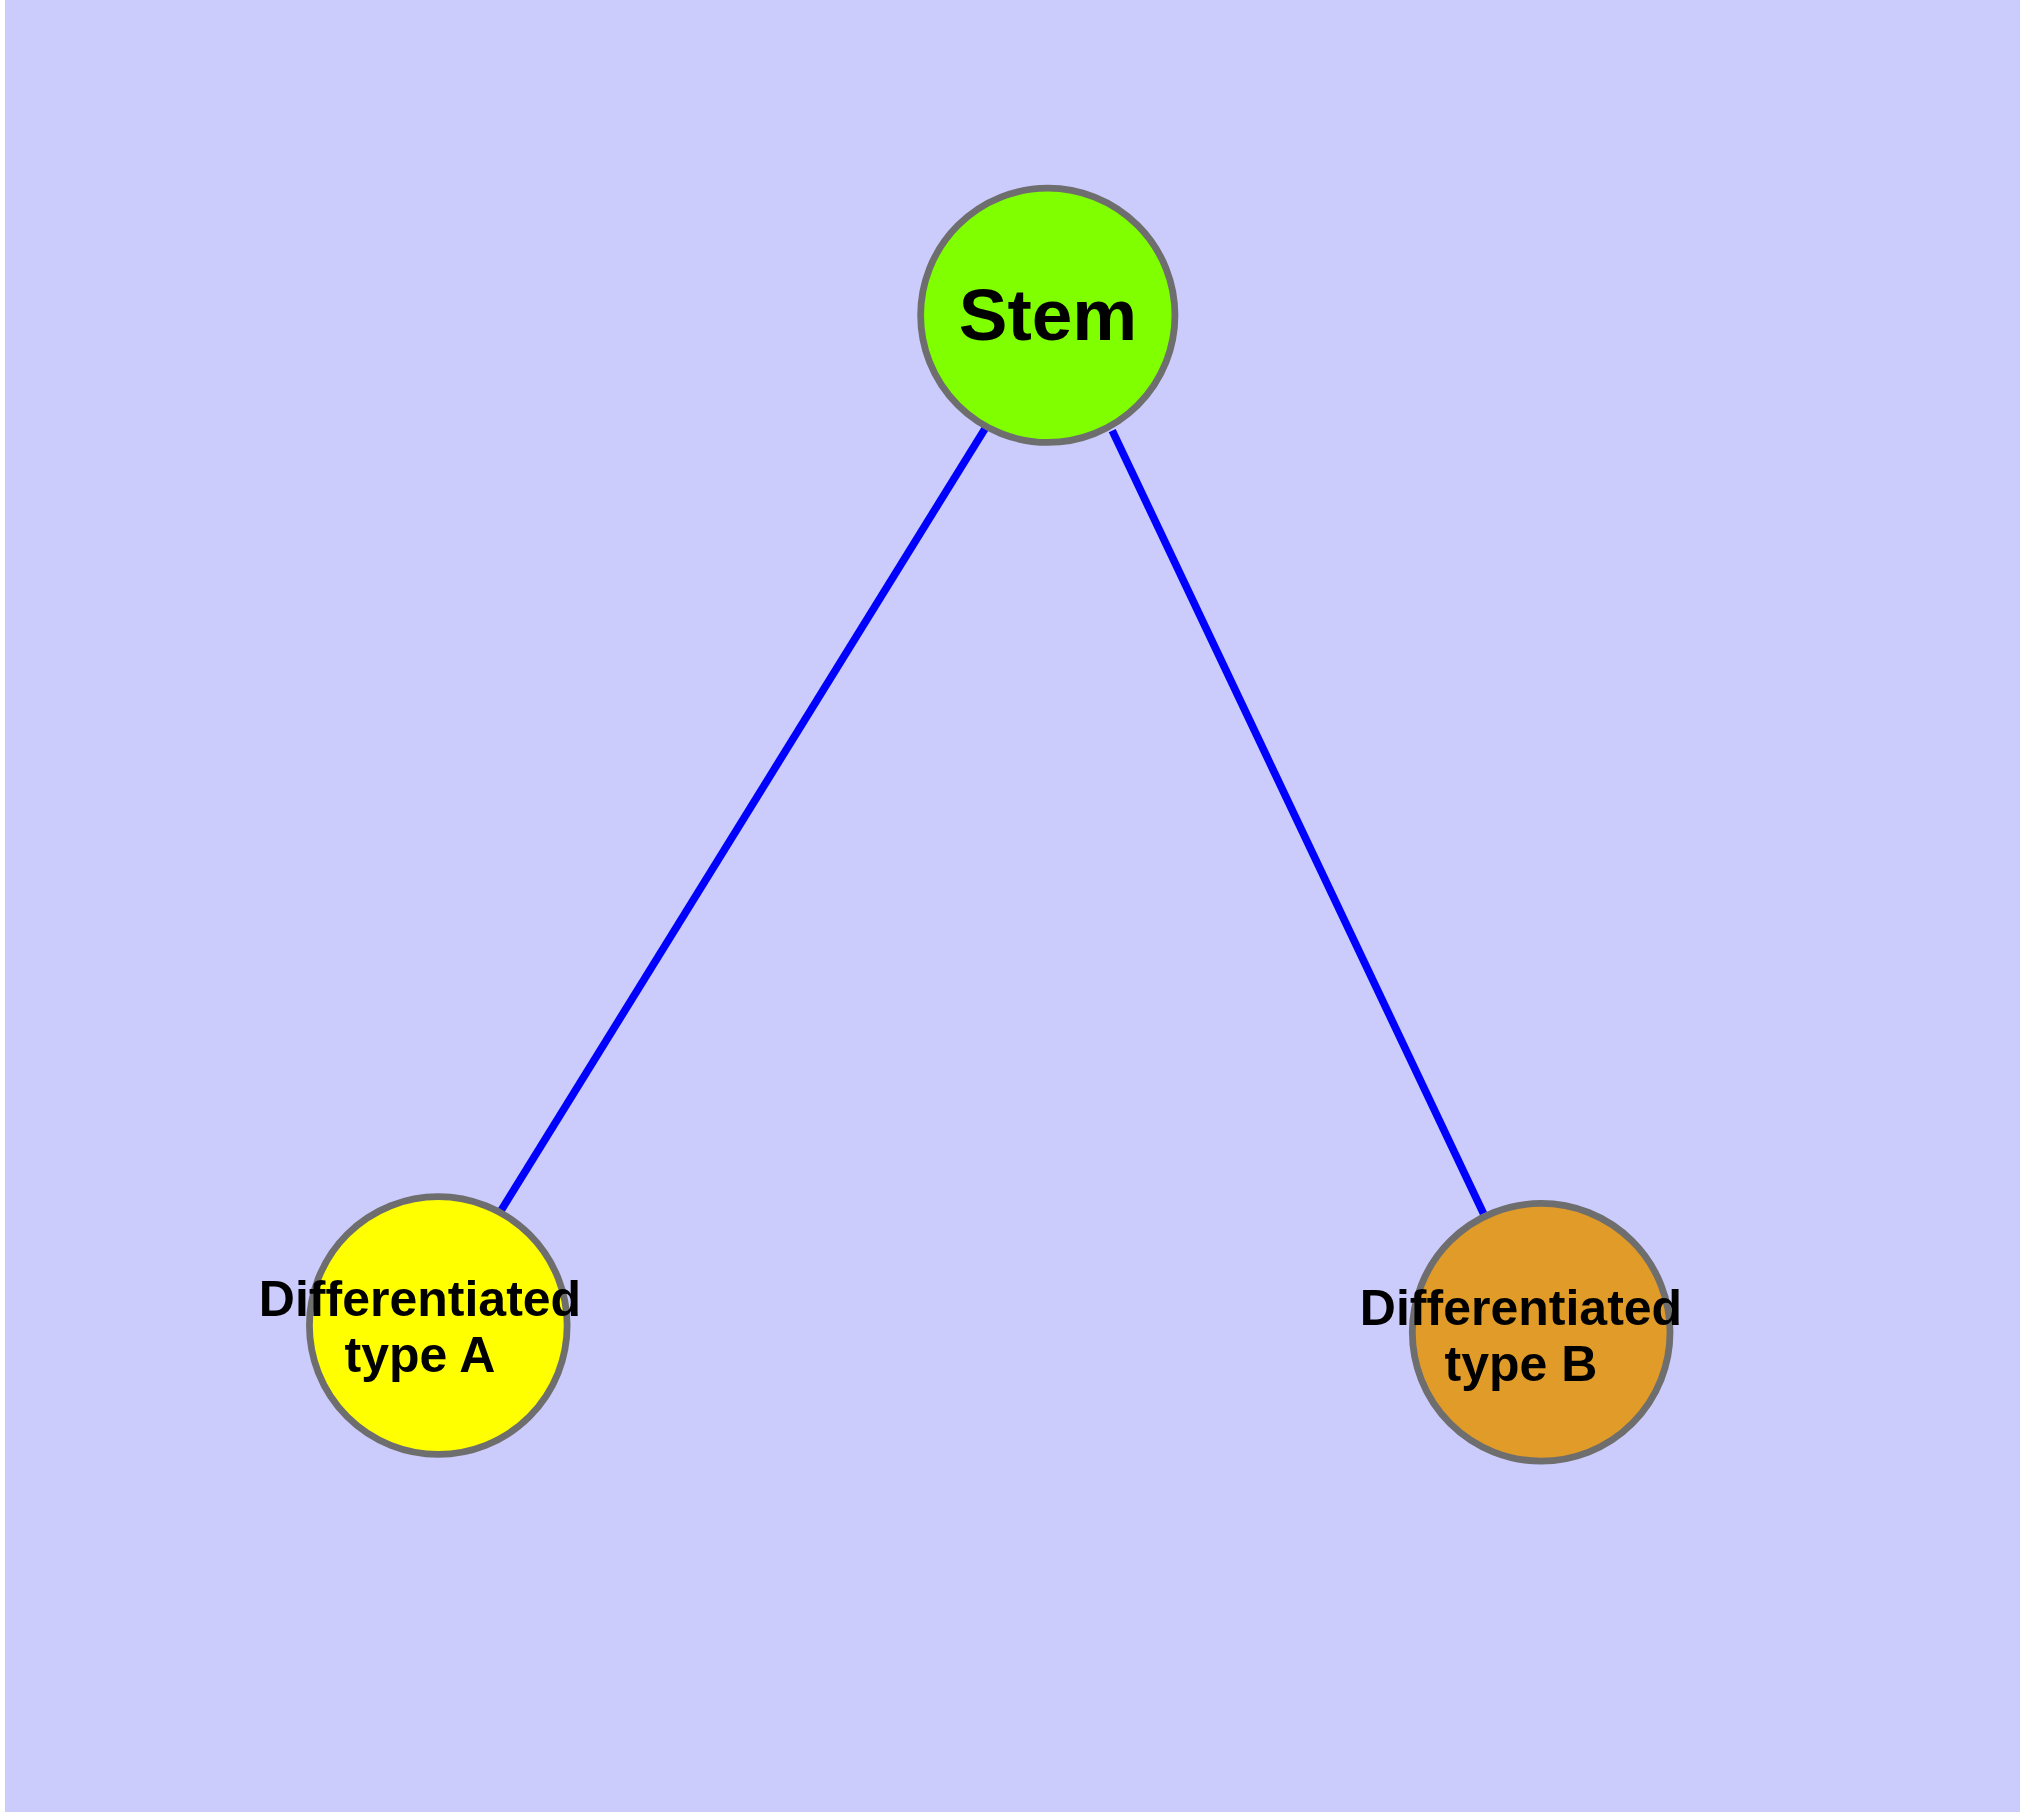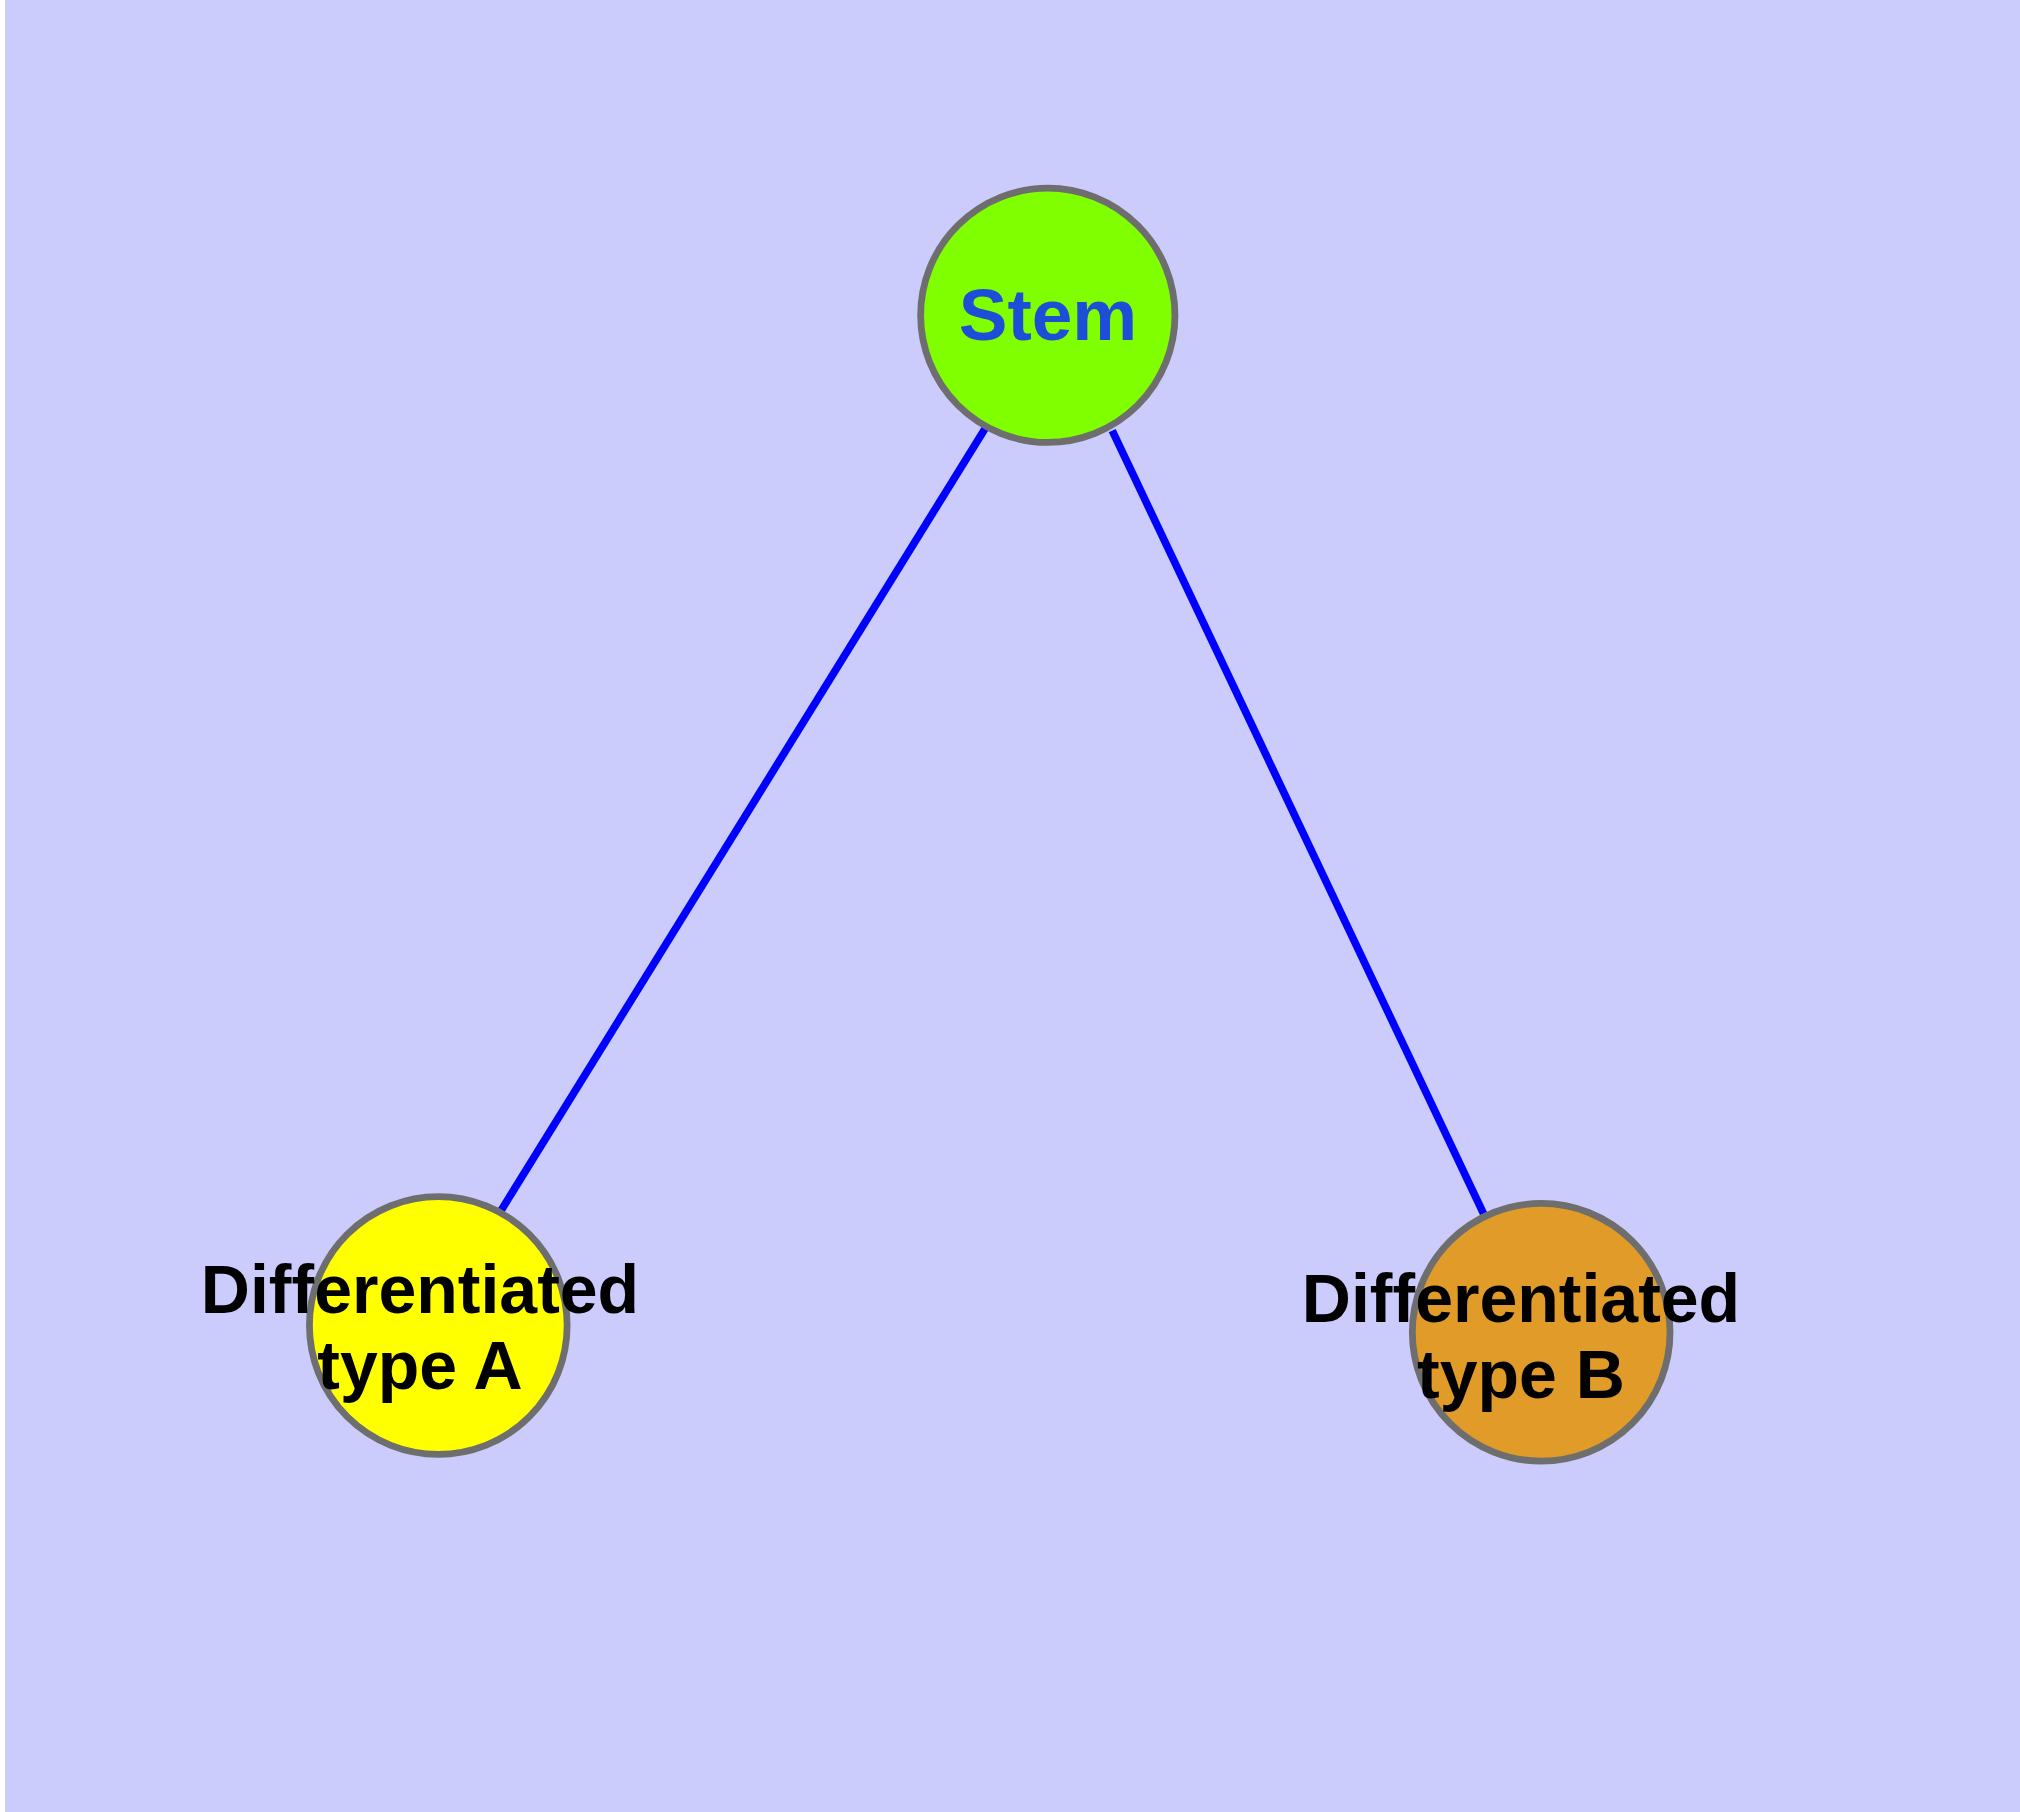--- a/index.html
+++ b/index.html
@@ -38,21 +38,21 @@
     font-weight: bold;
     line-height: 1.12;
     white-space: pre;
     pointer-events: none;
     -webkit-font-smoothing: antialiased;
   }
   .node-label.single {
     font-size: 73px;
   }
   .node-label.multi {
-    font-size: 68px;
+    font-size: 50px;
   }
   #label-stem {
     left: 1048px;
     top: 315px;
     transform: translate(-50%, -50%);
   }
   #label-type-a {
     left: 420px;
     top: 1327px;
     transform: translate(-50%, -50%);
@@ -77,21 +77,21 @@
       <line id="edge-stem-to-b" stroke-linecap="butt" x1="1312" y1="508" x2="1750" y2="1432" stroke="#0000ff" stroke-width="9"></line>
     </g>
 
     <g>
       <circle id="node-diff-a" cx="517" cy="1564" r="152" fill="#ffff00" stroke="#6e6e6e" stroke-width="8"></circle>
       <circle id="node-diff-b" cx="1818" cy="1572" r="152" fill="#e09b28" stroke="#6e6e6e" stroke-width="8"></circle>
       <circle id="node-stem" cx="1236" cy="372" r="150" fill="#7fff00" stroke="#6e6e6e" stroke-width="8"></circle>
     </g>
   </svg>
 
-  <div class="node-label single" id="label-stem" style="color: #1d4ed8;">Stem</div>
+  <div class="node-label single" id="label-stem" style="color: #000000;">Stem</div>
 
   <div class="node-label multi" id="label-type-a" style="color: rgb(0, 0, 0);">Differentiated
 type A</div>
 
   <div class="node-label multi" id="label-type-b" style="color: rgb(0, 0, 0);">Differentiated
 type B</div>
 
 </div>
 
 

